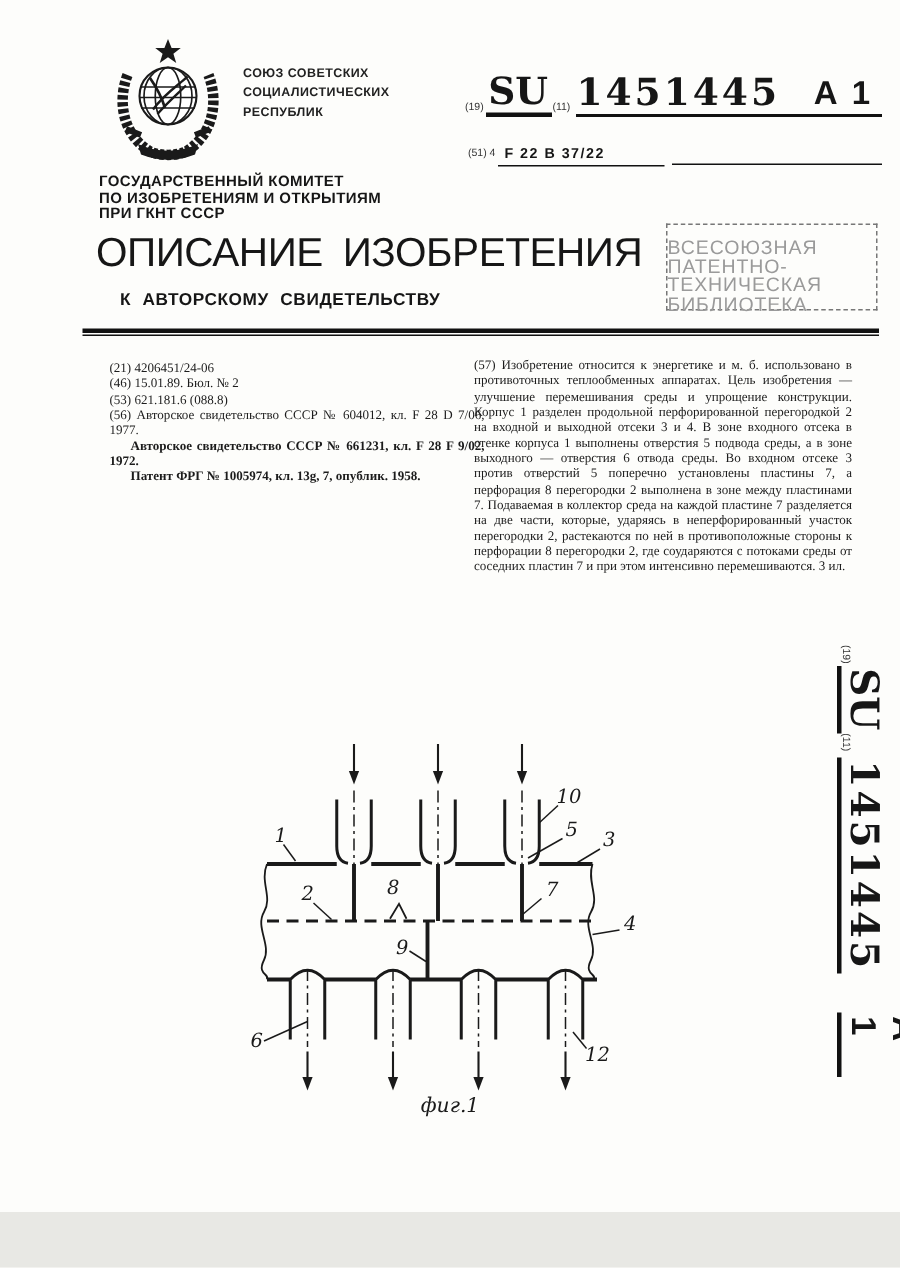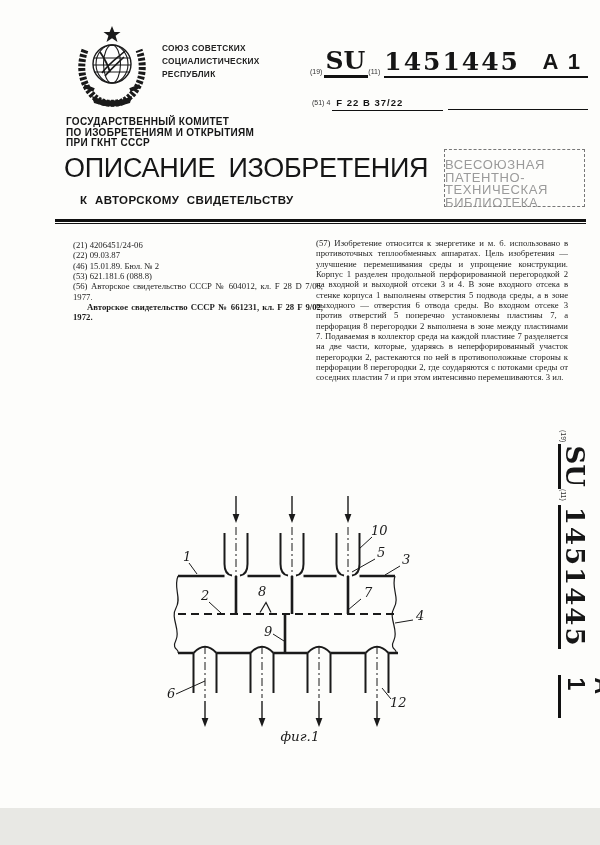--- a/index.html
+++ b/index.html
@@ -123,25 +123,25 @@
   <div class="subtitle">К АВТОРСКОМУ СВИДЕТЕЛЬСТВУ</div>
 
   <div class="rule">
     <div class="r1"></div>
       <div class="r2"></div>
   </div>
 
   <div class="body">
     <div class="colL">
       <p>(21) 4206451/24-06</p>
-      <p>(22) 09.03.87</p>
       <p>(46) 15.01.89. Бюл. № 2</p>
       <p>(53) 621.181.6 (088.8)</p>
       <p>(56) Авторское свидетельство СССР № 604012, кл. F 28 D 7/06, 1977.</p>
       <p class="ind">Авторское свидетельство СССР № 661231, кл. F 28 F 9/02, 1972.</p>
+      <p class="ind">Патент ФРГ № 1005974, кл. 13g, 7, опублик. 1958.</p>
     </div>
     <div class="colR">
       <p>(57) Изобретение относится к энергетике и м. б. использовано в противоточных теплообменных аппаратах. Цель изобретения — улучшение перемешивания среды и упрощение конструкции. Корпус 1 разделен продольной перфорированной перегородкой 2 на входной и выходной отсеки 3 и 4. В зоне входного отсека в стенке корпуса 1 выполнены отверстия 5 подвода среды, а в зоне выходного — отверстия 6 отвода среды. Во входном отсеке 3 против отверстий 5 поперечно установлены пластины 7, а перфорация 8 перегородки 2 выполнена в зоне между пластинами 7. Подаваемая в коллектор среда на каждой пластине 7 разделяется на две части, которые, ударяясь в неперфорированный участок перегородки 2, растекаются по ней в противоположные стороны к перфорации 8 перегородки 2, где соударяются с потоками среды от соседних пластин 7 и при этом интенсивно перемешиваются. 3 ил.</p>
     </div>
   </div>
 
   <div class="vside">
     <span class="tiny">(19)</span>
     <span class="vsu">SU</span>
     <span class="tiny">(11)</span>

